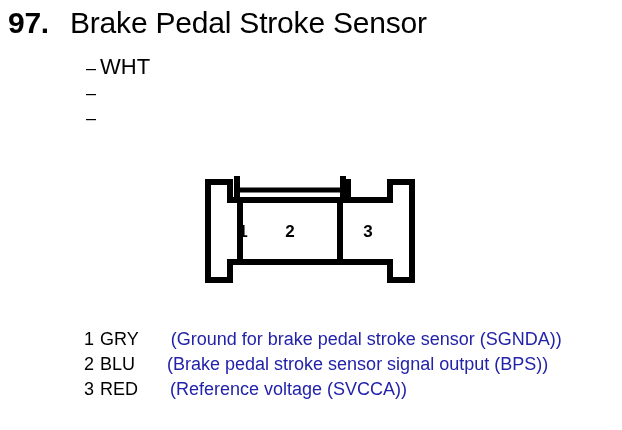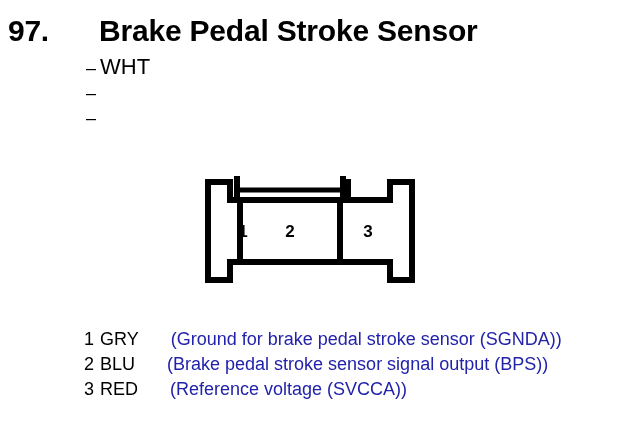--- a/index.html
+++ b/index.html
@@ -13,40 +13,39 @@
     font-family: "Liberation Sans", sans-serif;
     color: #000000;
     overflow: hidden;
     position: relative;
   }
 
   
   .header {
     position: absolute;
     left: 0;
-    top: 14px;
+    top: 6px;
     width: 515px;
     height: 40px;
     display: flex;
     align-items: flex-start;
   }
   .header-number {
     font-size: 30px;
     font-weight: bold;
     letter-spacing: -0.3px;
     line-height: 34px;
     margin-left: 8px;
     width: 62px;
   }
   .header-title {
     font-size: 30px;
-    font-weight: bold;
+    font-weight: normal;
     line-height: 34px;
     letter-spacing: -0.2px;
-    margin-left: 29px;
   }
 
   
   .notes {
     position: absolute;
     left: 86px;
     top: 54px;
     width: 530px;
   }
   .note-line {

